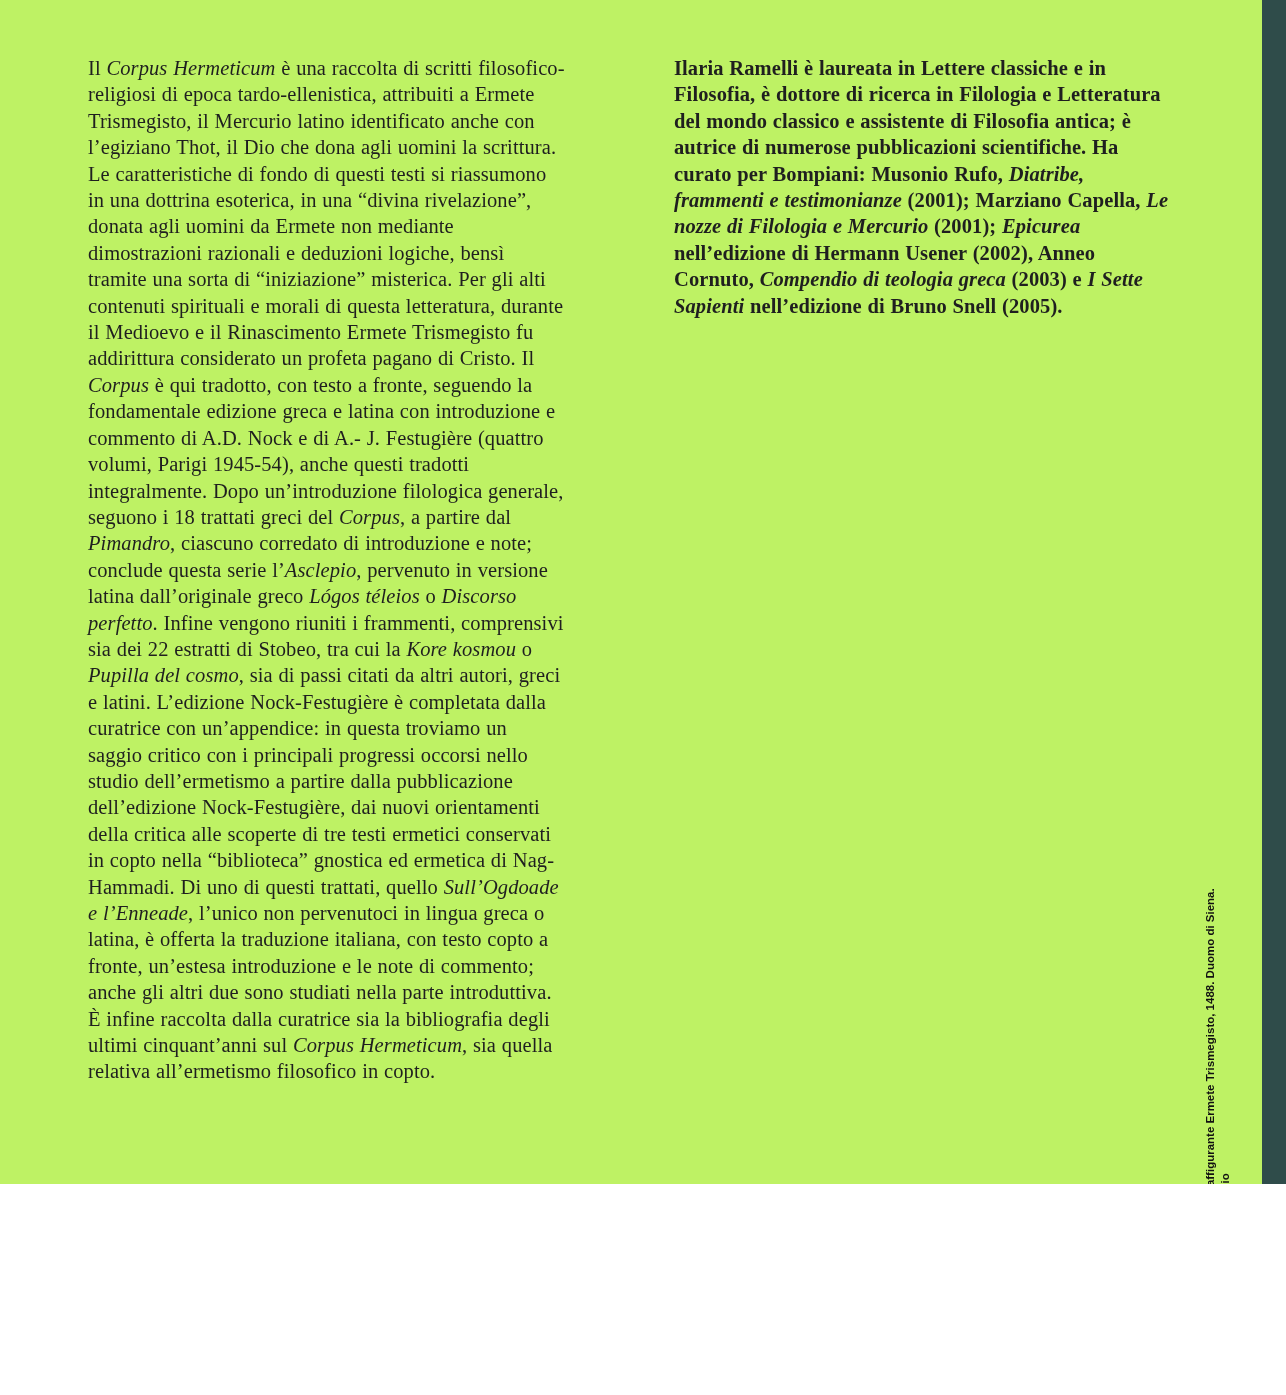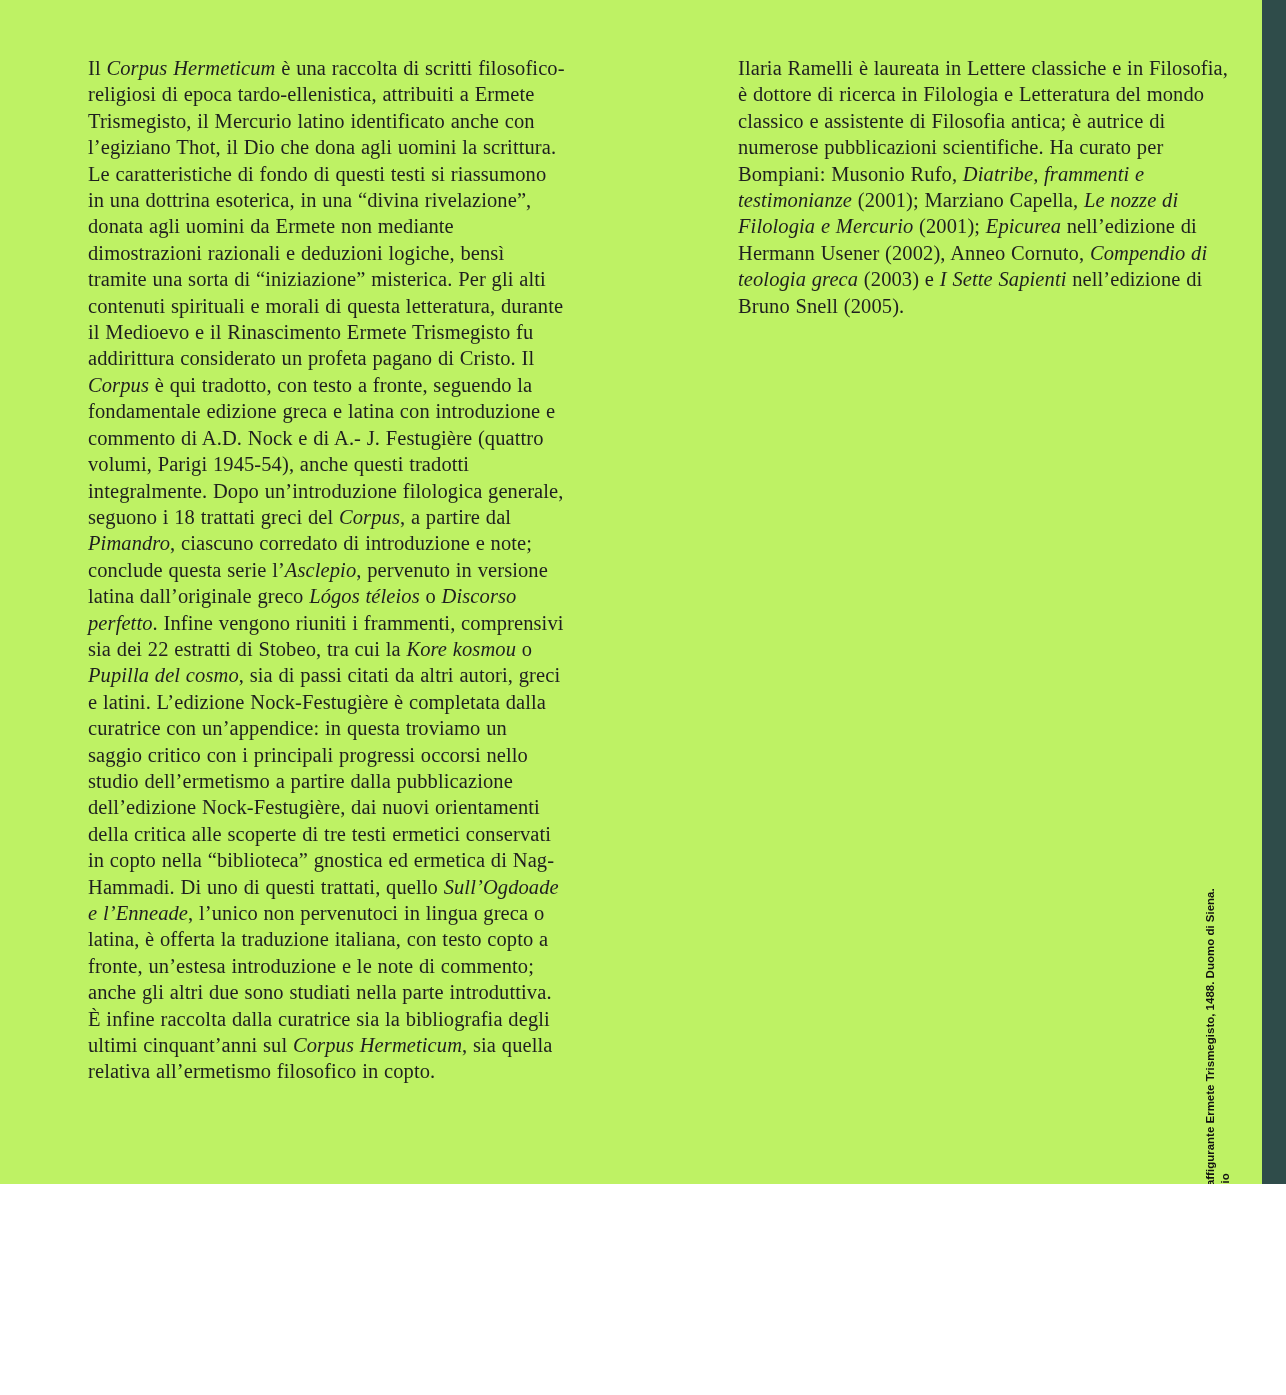--- a/index.html
+++ b/index.html
@@ -20,21 +20,21 @@
   .col {
     position: absolute;
     top: 55px;
     font-size: 20.5px;
     line-height: 26.4px;
     text-align: left;
     letter-spacing: 0.1px;
     word-spacing: 0.5px;
   }
   .col-left  { left: 88px;  width: 478px; }
-  .col-right { left: 738px; width: 500px; }
+  .col-right { left: 674px; width: 500px; font-weight: bold; }
   .it { font-style: italic; }
 
   .publisher {
     position: absolute;
     left: 707px;
     top: 1228px;
     font-family: "Liberation Sans", sans-serif;
     color: #111;
   }
   .logo-row {

